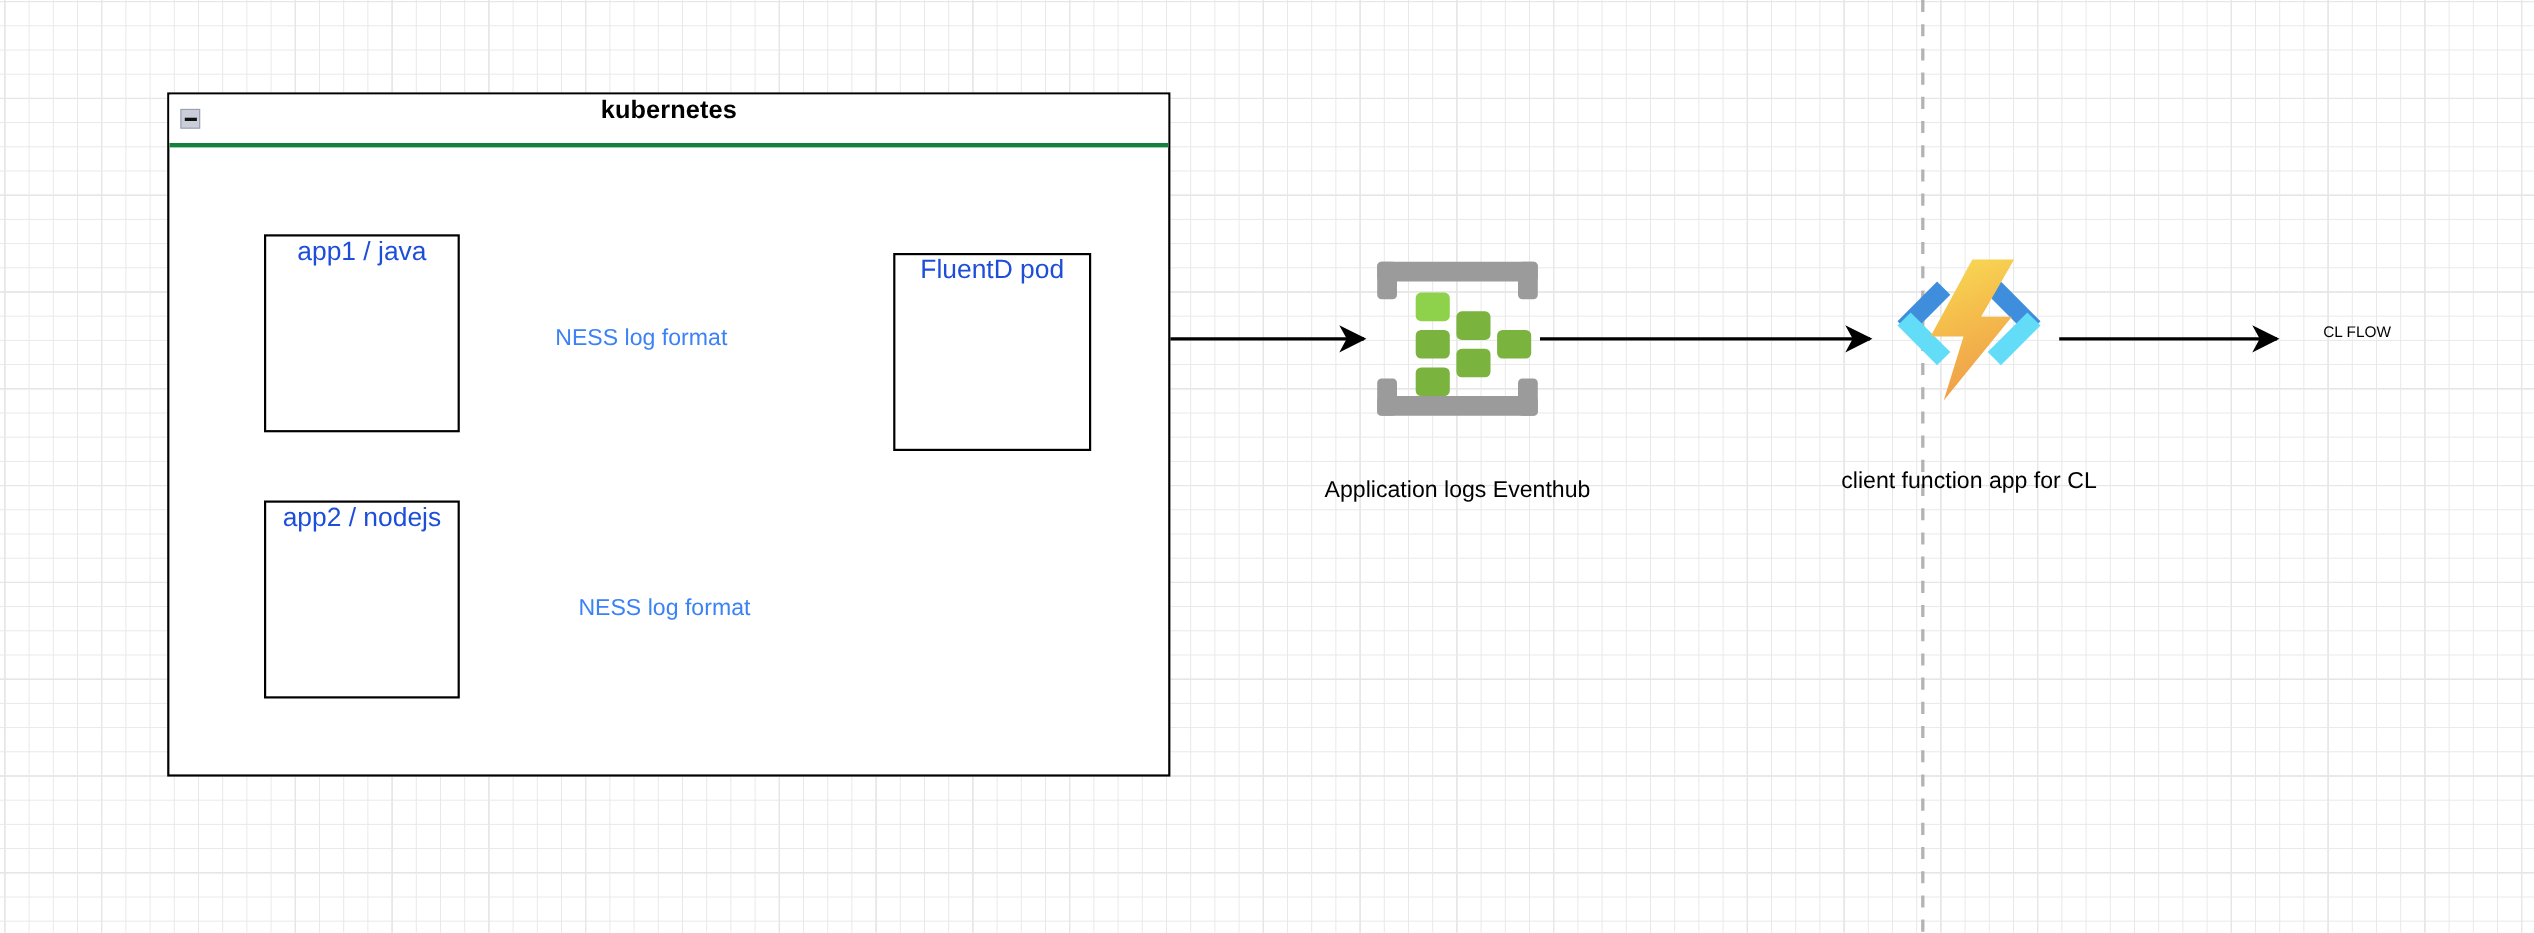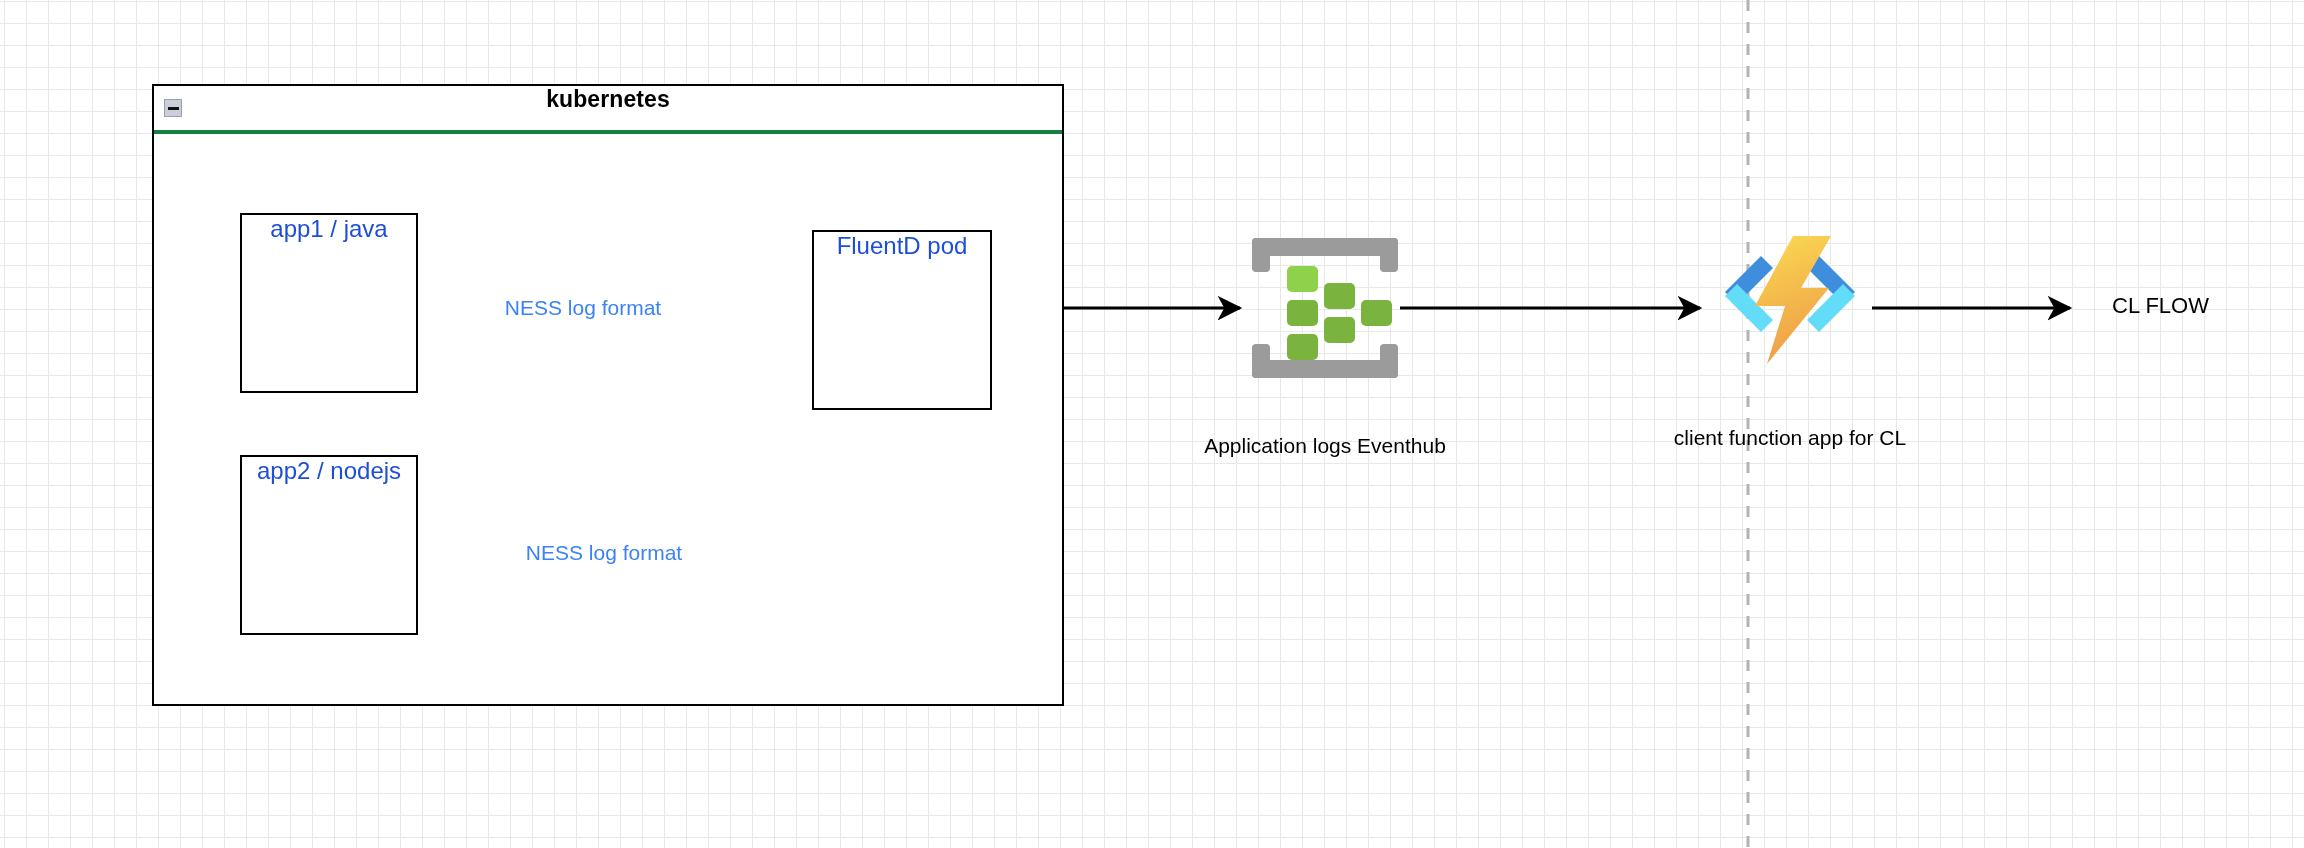--- a/index.html
+++ b/index.html
@@ -176,21 +176,21 @@
   .eh-chip.c6 { left: 111px; top: 62px; }
 
   
   .fa-art { width: 150px; height: 140px; }
 
   
   #node-clflow {
     position: absolute;
     left: 2112px;
     top: 293px;
-    font-size: 22px;
+    font-size: 14px;
     color: #000000;
     white-space: nowrap;
   }
 </style>
 </head>
 <body>
 
 <div id="canvas">
 
   <svg id="edges" viewBox="0 0 2304 848" xmlns="http://www.w3.org/2000/svg">

